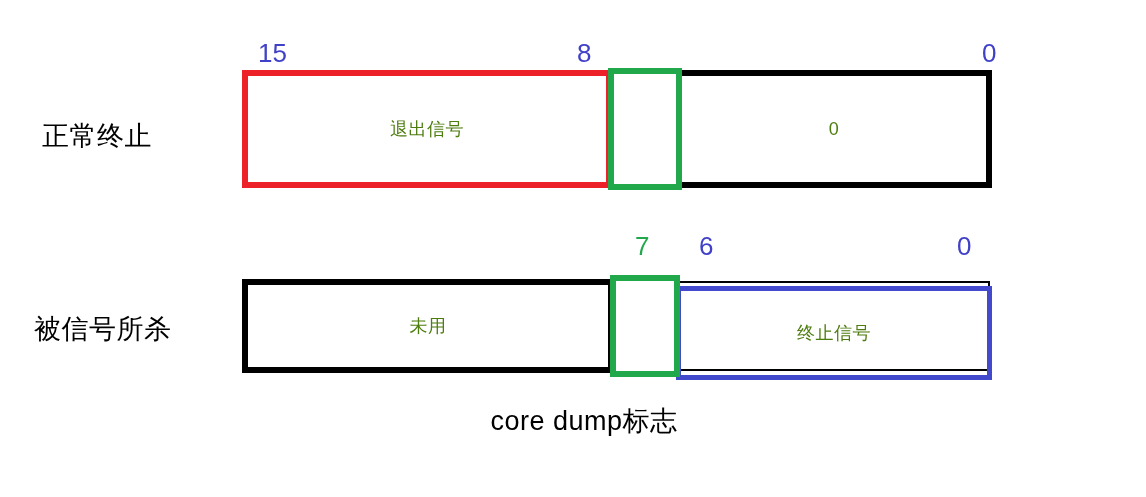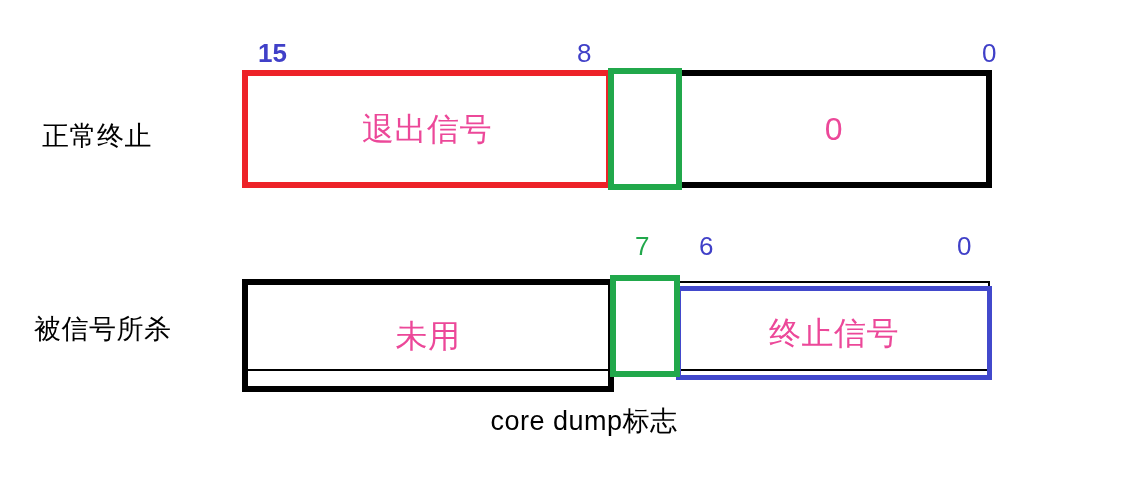--- a/index.html
+++ b/index.html
@@ -34,41 +34,41 @@
   
   .tick {
     position: absolute;
     font-size: 26px;
     line-height: 1;
     white-space: nowrap;
     color: #4040c8;
   }
   .tick.green { color: #21a84b; }
 
-  #tick-r1-15 { left: 258px; top: 40px; font-weight: bold; }
+  #tick-r1-15 { left: 258px; top: 40px; }
   #tick-r1-8  { left: 577px; top: 40px; }
   #tick-r1-0  { left: 982px; top: 40px; }
 
   #tick-r2-7  { left: 635px; top: 233px; }
   #tick-r2-6  { left: 699px; top: 233px; }
   #tick-r2-0  { left: 957px; top: 233px; }
 
   
   .field {
     position: absolute;
     box-sizing: border-box;
     background: transparent;
     display: flex;
     align-items: center;
     justify-content: center;
   }
   .field .field-text {
-    font-size: 32px;
+    font-size: 18px;
     line-height: 1;
-    color: #ec4899;
+    color: #4d7c0f;
     white-space: nowrap;
     letter-spacing: 0.5px;
   }
 
   
   .base-box {
     position: absolute;
     box-sizing: border-box;
     border: 2px solid #000000;
     background: transparent;
@@ -78,21 +78,21 @@
   #r1-base      { left: 244px; top: 72px;  width: 746px; height: 115px; }
   #r1-exitsig   { left: 242px; top: 70px;  width: 370px; height: 118px;
                   border: 6px solid #ed2228; }
   #r1-zero      { left: 676px; top: 70px;  width: 316px; height: 118px;
                   border: 6px solid #000000; }
   #r1-green     { left: 608px; top: 68px;  width: 74px;  height: 122px;
                   border: 6px solid #21a84b; background: #ffffff; z-index: 5; }
 
   
   #r2-base      { left: 244px; top: 281px; width: 746px; height: 90px; }
-  #r2-unused    { left: 242px; top: 279px; width: 372px; height: 113px;
+  #r2-unused    { left: 242px; top: 279px; width: 372px; height: 94px;
                   border: 6px solid #000000; }
   #r2-termsig   { left: 676px; top: 279px; width: 316px; height: 94px;
                   border: 5px solid #4249cc; margin-top: 7px; }
   #r2-green     { left: 610px; top: 275px; width: 70px;  height: 102px;
                   border: 6px solid #21a84b; background: #ffffff; z-index: 5; }
 
   
   #caption {
     position: absolute;
     left: 0;

